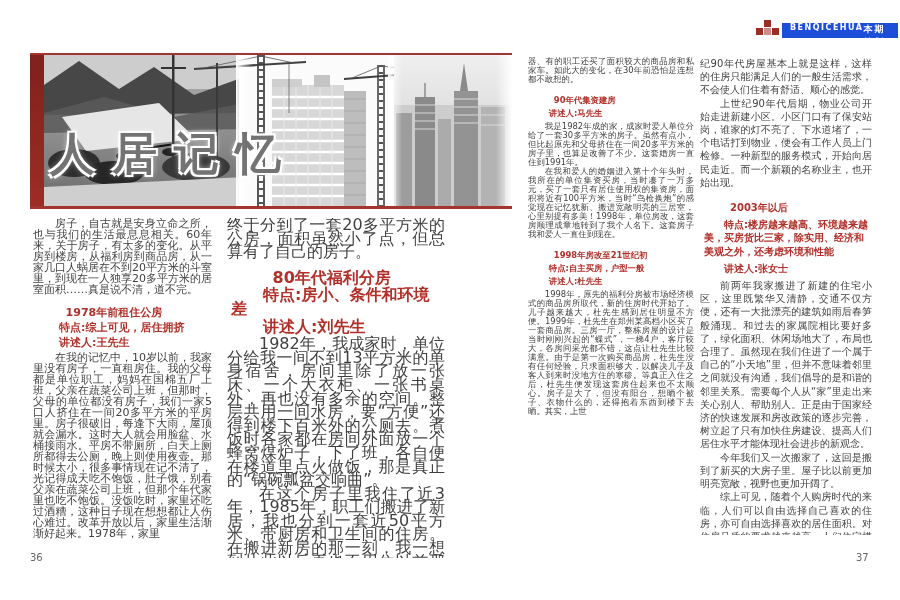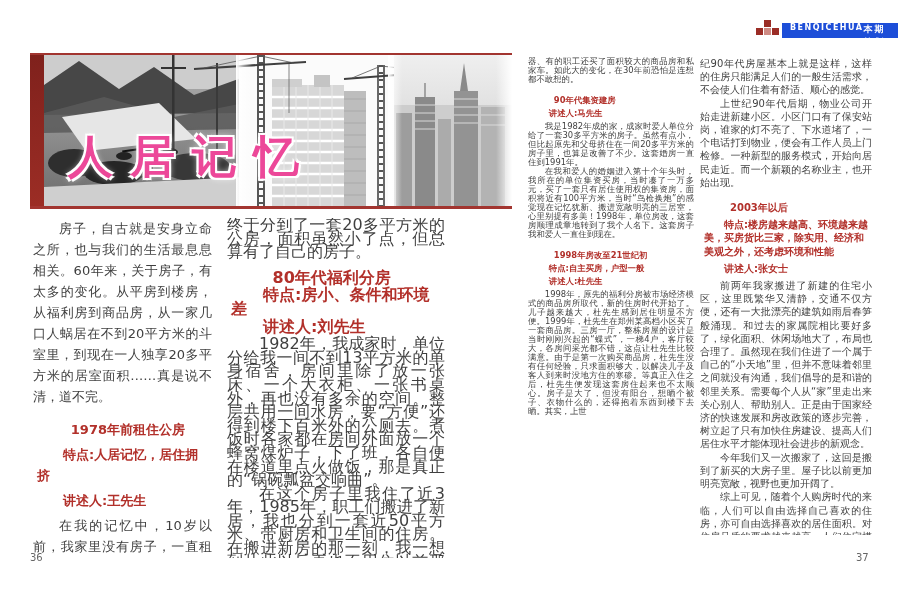--- a/index.html
+++ b/index.html
@@ -14,28 +14,28 @@
   #header-bar .cn{font-size:9px;font-weight:bold;letter-spacing:2px;}
   #header-checker{position:absolute;left:756px;top:20px;}
 
   
   #banner{position:absolute;left:30px;top:53px;width:482px;height:156px;}
   #banner .rule-top{position:absolute;left:0;top:0;width:100%;height:2px;background:#a23530;}
   #banner .rule-bottom{position:absolute;left:0;bottom:0;width:100%;height:3px;background:#a23530;}
   #banner .red-bar{position:absolute;left:0;top:2px;width:14px;height:151px;
     background:linear-gradient(180deg,#7f211c,#9c2d25);}
   #banner svg.collage{position:absolute;left:14px;top:2px;width:468px;height:151px;}
-  #banner-title{position:absolute;left:38px;top:82px;font-size:45px;line-height:1;
-    font-weight:bold;letter-spacing:17px;color:#ec4899;white-space:nowrap;
-    font-family:Liberation Serif, serif;
+  #banner-title{position:absolute;left:20px;top:82px;font-size:45px;line-height:1;
+    font-weight:bold;letter-spacing:17px;color:#737373;white-space:nowrap;
+    font-family:Liberation Mono, monospace;
     text-shadow:-2px -2px 0 #fff,2px -2px 0 #fff,-2px 2px 0 #fff,2px 2px 0 #fff,0 0 7px #fff;}
 
   
   .col{position:absolute;overflow:hidden;color:#3f3f3f;}
-  #lcol1{left:33px;top:218px;width:179px;height:340px;font-size:13px;line-height:21px;}
+  #lcol1{left:33px;top:218px;width:179px;height:340px;font-size:11px;line-height:11px;}
   #lcol2{left:227px;top:218px;width:218px;height:340px;font-size:16px;line-height:13.6px;}
   #rcol1{left:528px;top:57px;width:166px;height:472px;font-size:8.4px;line-height:9px;}
   #rcol2{left:700px;top:57px;width:172px;height:478px;font-size:10px;line-height:13.2px;}
 
   .para{margin:0;text-align:justify;text-indent:2em;}
   .para.cont{text-indent:0;}
   .para.byline{text-indent:0;padding-right:1.5em;}
   .hblock{margin:12px 0 0 0;}
   .hblock p{margin:4px;color:#b2302a;font-weight:bold;}
   .h-title{text-indent:2.6em;}
@@ -148,21 +148,21 @@
     </svg>
 
     <div id="banner-title">人居记忆</div>
     <div class="rule-bottom"></div>
   </div>
 
   <div id="lcol1" class="col">
       <p class="para body">房子，自古就是安身立命之所，也与我们的生活最息息相关。60年来，关于房子，有太多的变化。从平房到楼房，从福利房到商品房，从一家几口人蜗居在不到20平方米的斗室里，到现在一人独享20多平方米的居室面积……真是说不清，道不完。</p>
       <div class="hblock">
         <p class="h-title">1978年前租住公房</p>
-        <p class="h-feature">特点:人居记忆，居住拥挤</p>
+        <p class="h-feature">特点:综上可见，居住拥挤</p>
         <p class="h-narrator">讲述人:王先生</p>
       </div>
       <p class="para body">在我的记忆中，10岁以前，我家里没有房子，一直租房住。我的父母都是单位职工，妈妈在国棉五厂上班，父亲在蔬菜公司上班，但那时，父母的单位都没有房子，我们一家5口人挤住在一间20多平方米的平房里。房子很破旧，每逢下大雨，屋顶就会漏水。这时大人就会用脸盆、水桶接雨水。平房不带厕所，白天上厕所都得去公厕，晚上则使用夜壶。那时候太小，很多事情现在记不清了，光记得成天吃不饱饭，肚子饿，别看父亲在蔬菜公司上班，但那个年代家里也吃不饱饭。没饭吃时，家里还吃过酒糟，这种日子现在想想都让人伤心难过。改革开放以后，家里生活渐渐好起来。1978年，家里</p>
     </div>
   <div id="lcol2" class="col">
       <p class="para body cont">终于分到了一套20多平方米的公房，面积虽然小了点，但总算有了自己的房子。</p>
       <div class="hblock">
         <p class="h-title">80年代福利分房</p>
         <p class="h-feature">特点:房小、条件和环境差</p>
         <p class="h-narrator">讲述人:刘先生</p>

